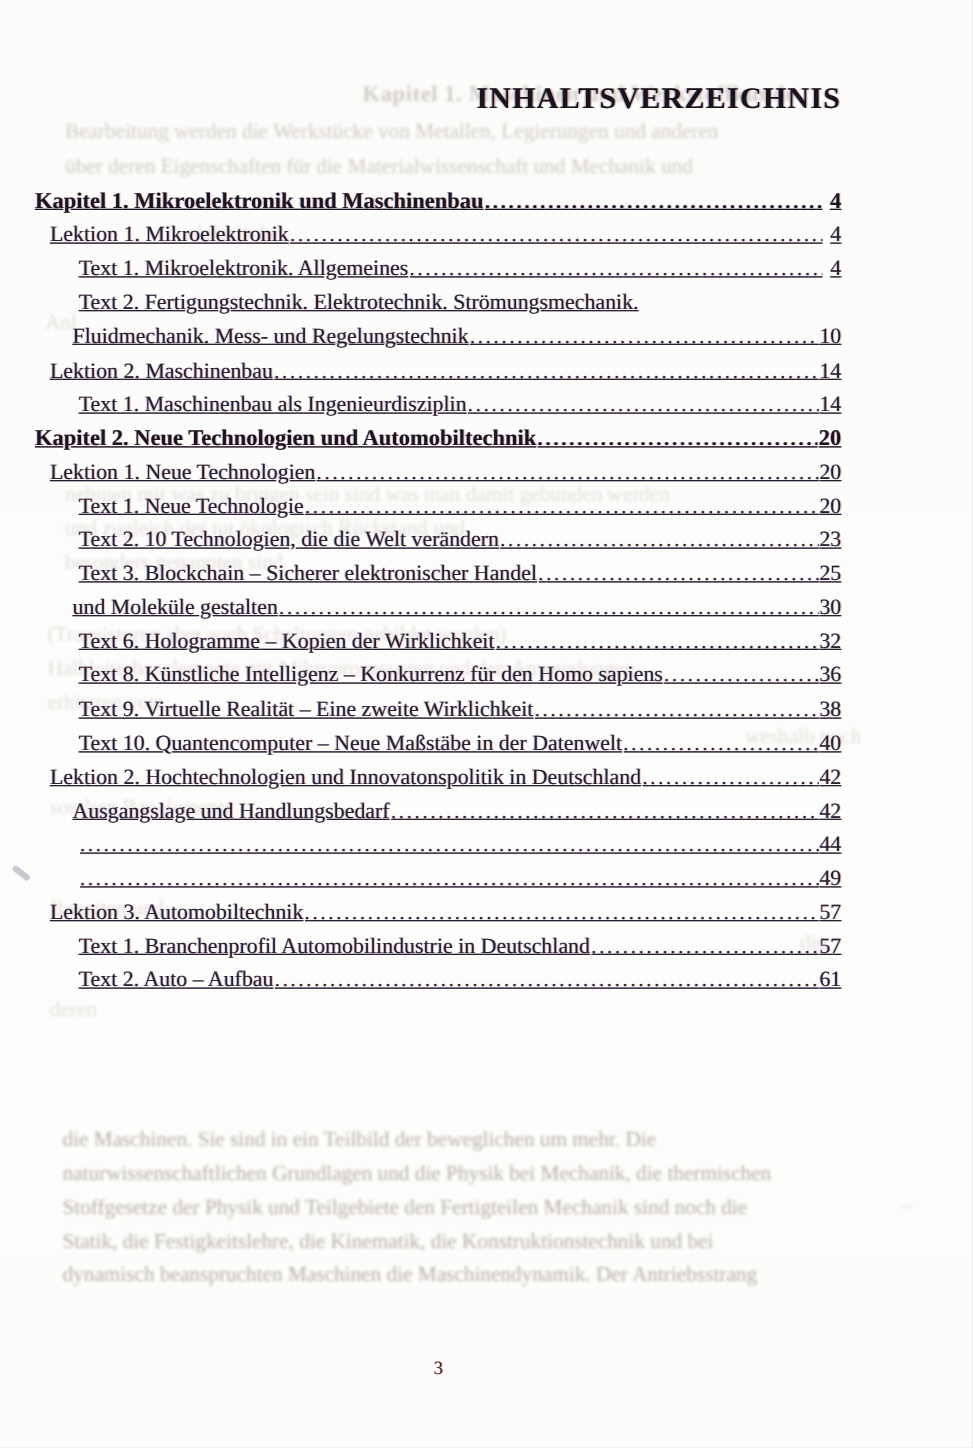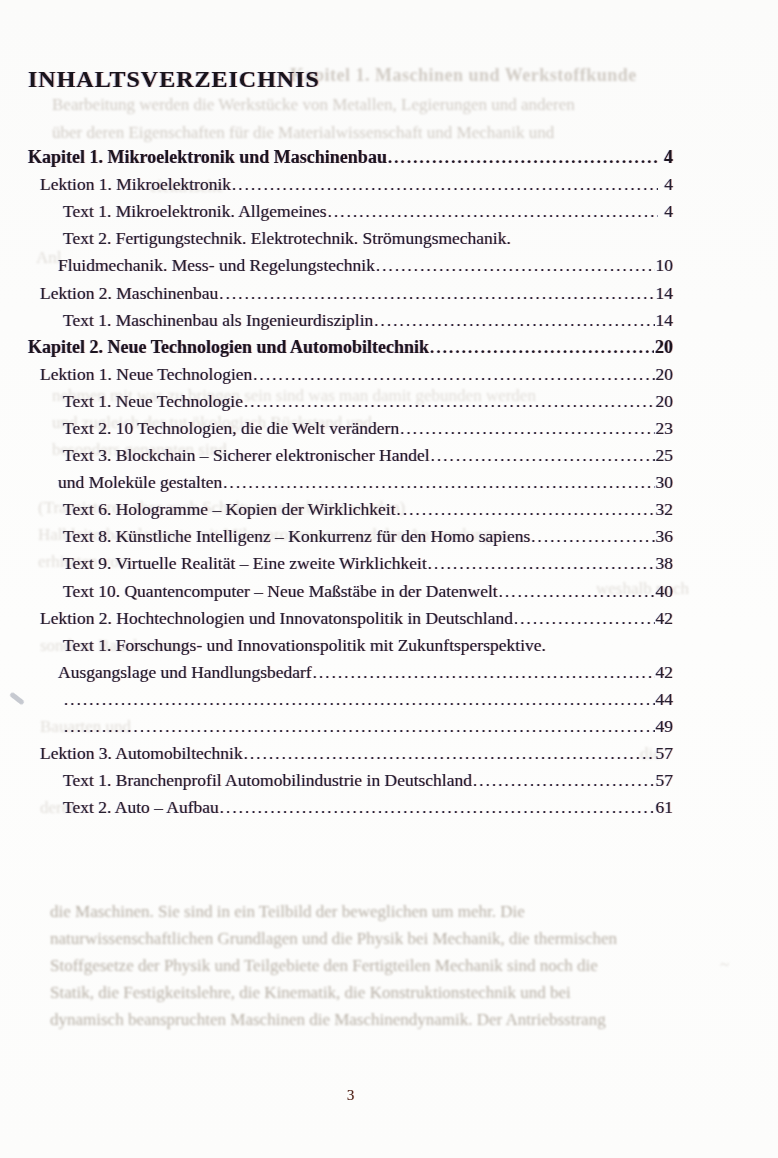--- a/index.html
+++ b/index.html
@@ -24,34 +24,35 @@
     white-space:nowrap;
     overflow:hidden;
   }
   .ghost-line.bold   { font-weight:bold; letter-spacing:.5px; }
   .ghost-line.weak   { opacity:.30; }
   .ghost-line.strong { opacity:.66; color:#928778; }
 
   
   .title {
     position:absolute; top:66px; left:28px; width:645px;
-    margin:0; text-align:left;
+    margin:0; text-align:right;
     font-size:24px; font-weight:bold; letter-spacing:1px;
     color:#19141c;
     text-shadow:1px 0 0 rgba(150,25,20,.28), -1px 0 0 rgba(25,35,135,.28);
   }
 
   
   .toc { position:absolute; left:28px; top:144px; width:645px; }
   .toc-row {
-    display:flex; align-items:center;
+    display:flex; align-items:flex-end;
     height:27.1px;
     font-size:17.5px;
     color:#262030;
     text-shadow:.7px 0 0 rgba(150,25,20,.30), -.7px 0 0 rgba(25,35,135,.28);
+    text-decoration:underline;
   }
   .toc-row.bold { font-weight:bold; font-size:18px; color:#1c1520; }
   .toc-row.lvl1 { padding-left:12px; }
   .toc-row.lvl2 { padding-left:35px; }
   .toc-row.lvl3 { padding-left:30px; }
   .toc-row .label { white-space:nowrap; }
   .toc-row .dots {
     flex:1; min-width:0; overflow:hidden; white-space:nowrap; margin:0 1px;
   }
   .toc-row .dots::after {
@@ -193,25 +194,20 @@
       <div class="toc-row lvl2">
     <span class="label">Text 10. Quantencomputer – Neue Maßstäbe in der Datenwelt</span>
     <span class="dots"></span>
     <span class="pageno">40</span>
   </div>
       <div class="toc-row lvl1">
     <span class="label">Lektion 2. Hochtechnologien und Innovatonspolitik in Deutschland</span>
     <span class="dots"></span>
     <span class="pageno">42</span>
   </div>
-      <div class="toc-row lvl2 nopage">
-    <span class="label">Text 1. Forschungs- und Innovationspolitik mit Zukunftsperspektive.</span>
-    <span class="dots"></span>
-    <span class="pageno"></span>
-  </div>
       <div class="toc-row lvl3">
     <span class="label">Ausgangslage und Handlungsbedarf</span>
     <span class="dots"></span>
     <span class="pageno">42</span>
   </div>
       <div class="toc-row lvl2">
     <span class="dots"></span>
     <span class="pageno">44</span>
   </div>
       <div class="toc-row lvl2">

